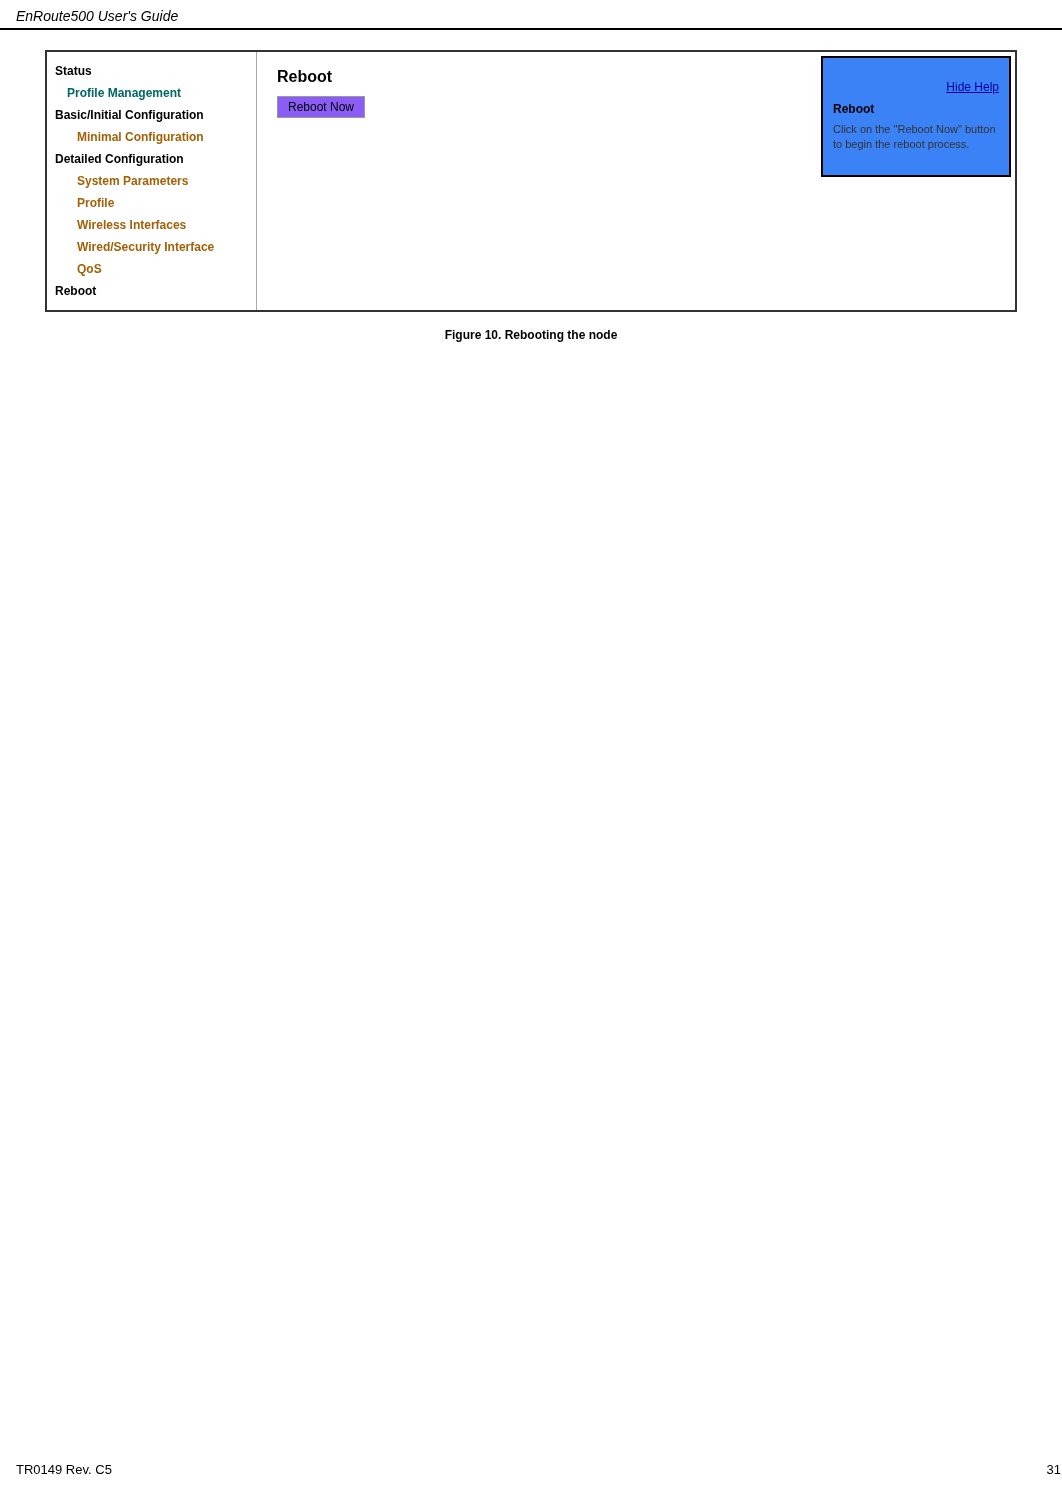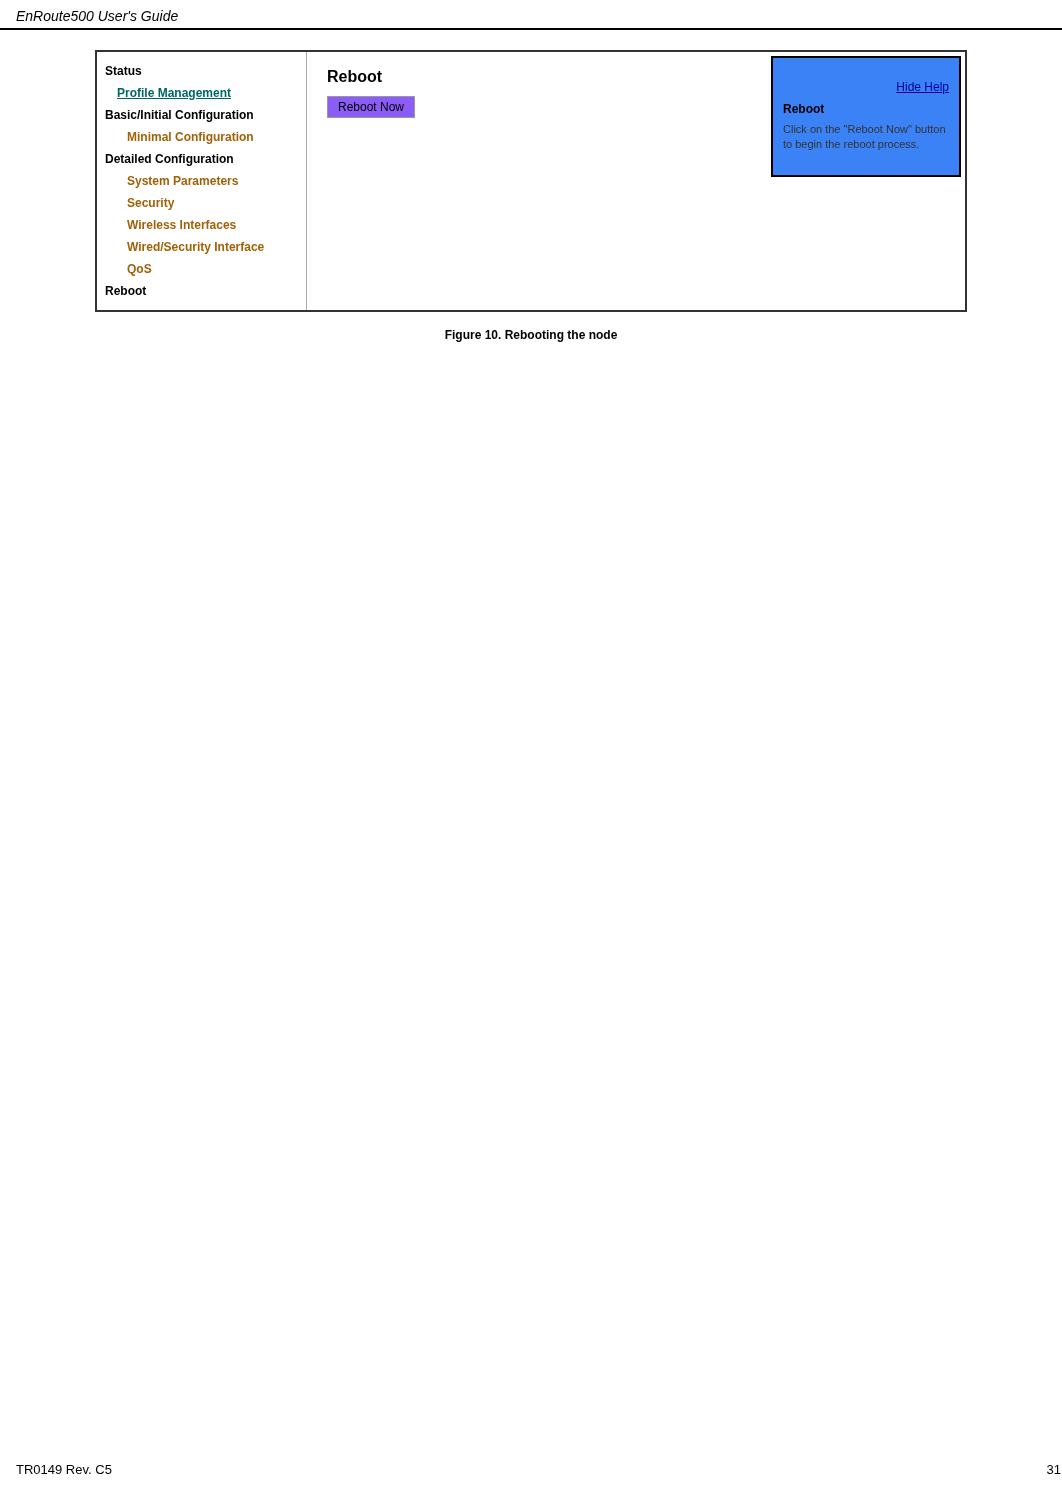--- a/index.html
+++ b/index.html
@@ -27,21 +27,21 @@
     
     .page-body {
       padding: 20px 16px;
     }
 
     
     .ui-frame {
       border: 2px solid #333333;
       display: flex;
       flex-direction: row;
-      width: 872px;
+      width: 972px;
       margin: 0 auto;
       background: #ffffff;
     }
 
     
     .sidebar {
       width: 210px;
       min-width: 210px;
       border-right: 1px solid #aaaaaa;
       padding: 8px 0;
@@ -55,21 +55,20 @@
     }
     .sidebar-item.level-1 {
       font-weight: bold;
       color: #000000;
       padding-left: 8px;
     }
     .sidebar-item.level-2 {
       color: #006666;
       font-weight: bold;
       padding-left: 20px;
-      text-decoration: underline;
     }
     .sidebar-item.level-3 {
       color: #a16207;
       font-weight: bold;
       padding-left: 30px;
     }
     .sidebar-item.active {
       color: #000000;
       font-weight: bold;
     }
@@ -172,21 +171,21 @@
   <div class="ui-frame">
 
     <div class="sidebar">
 
     <div class="sidebar-item level-1">Status</div>
         <div class="sidebar-item level-2">Profile Management</div>
         <div class="sidebar-item level-1">Basic/Initial Configuration</div>
         <div class="sidebar-item level-3">Minimal Configuration</div>
         <div class="sidebar-item level-1">Detailed Configuration</div>
         <div class="sidebar-item level-3">System Parameters</div>
-        <div class="sidebar-item level-3">Security</div>
+        <div class="sidebar-item level-3">Profile</div>
         <div class="sidebar-item level-3">Wireless Interfaces</div>
         <div class="sidebar-item level-3">Wired/Security Interface</div>
         <div class="sidebar-item level-3">QoS</div>
         <div class="sidebar-item level-1 active">Reboot</div>
       </div>
 
     <div class="content-area">
 
       <div class="main-content">
         <h2>Reboot</h2>

